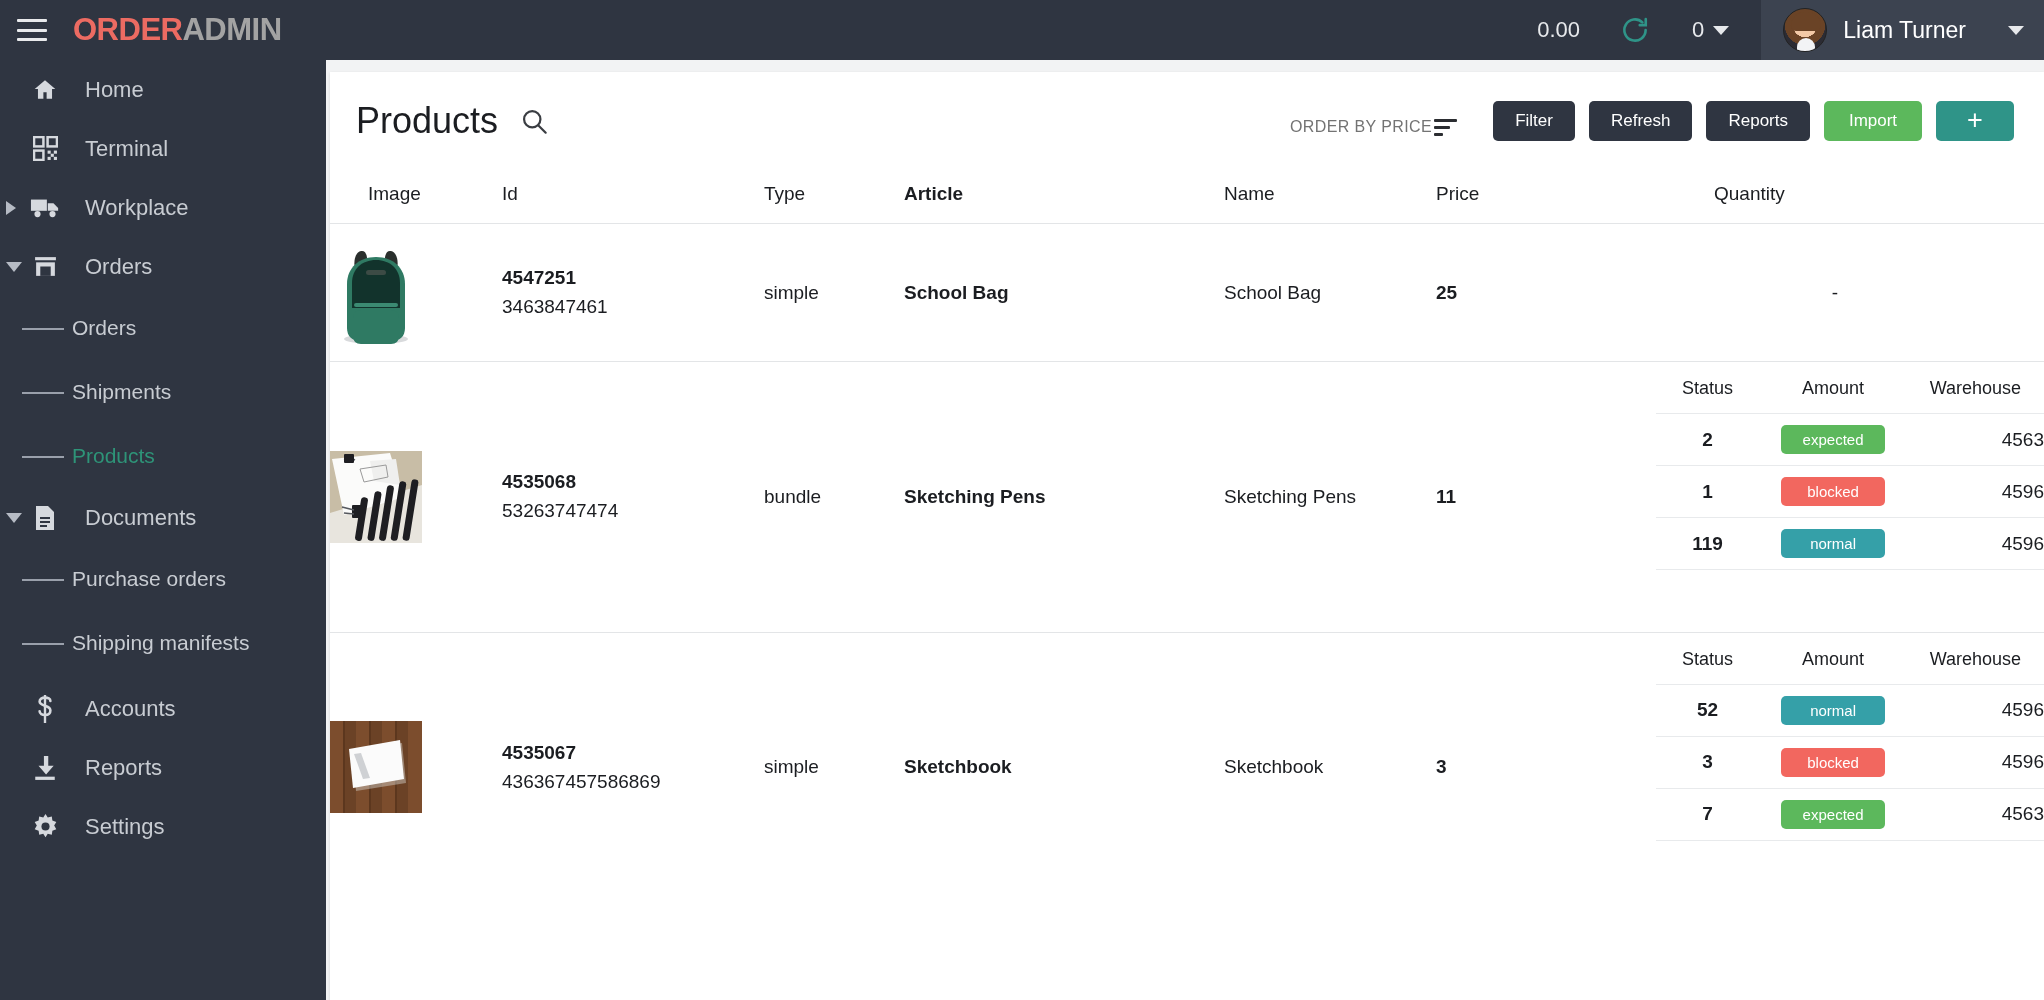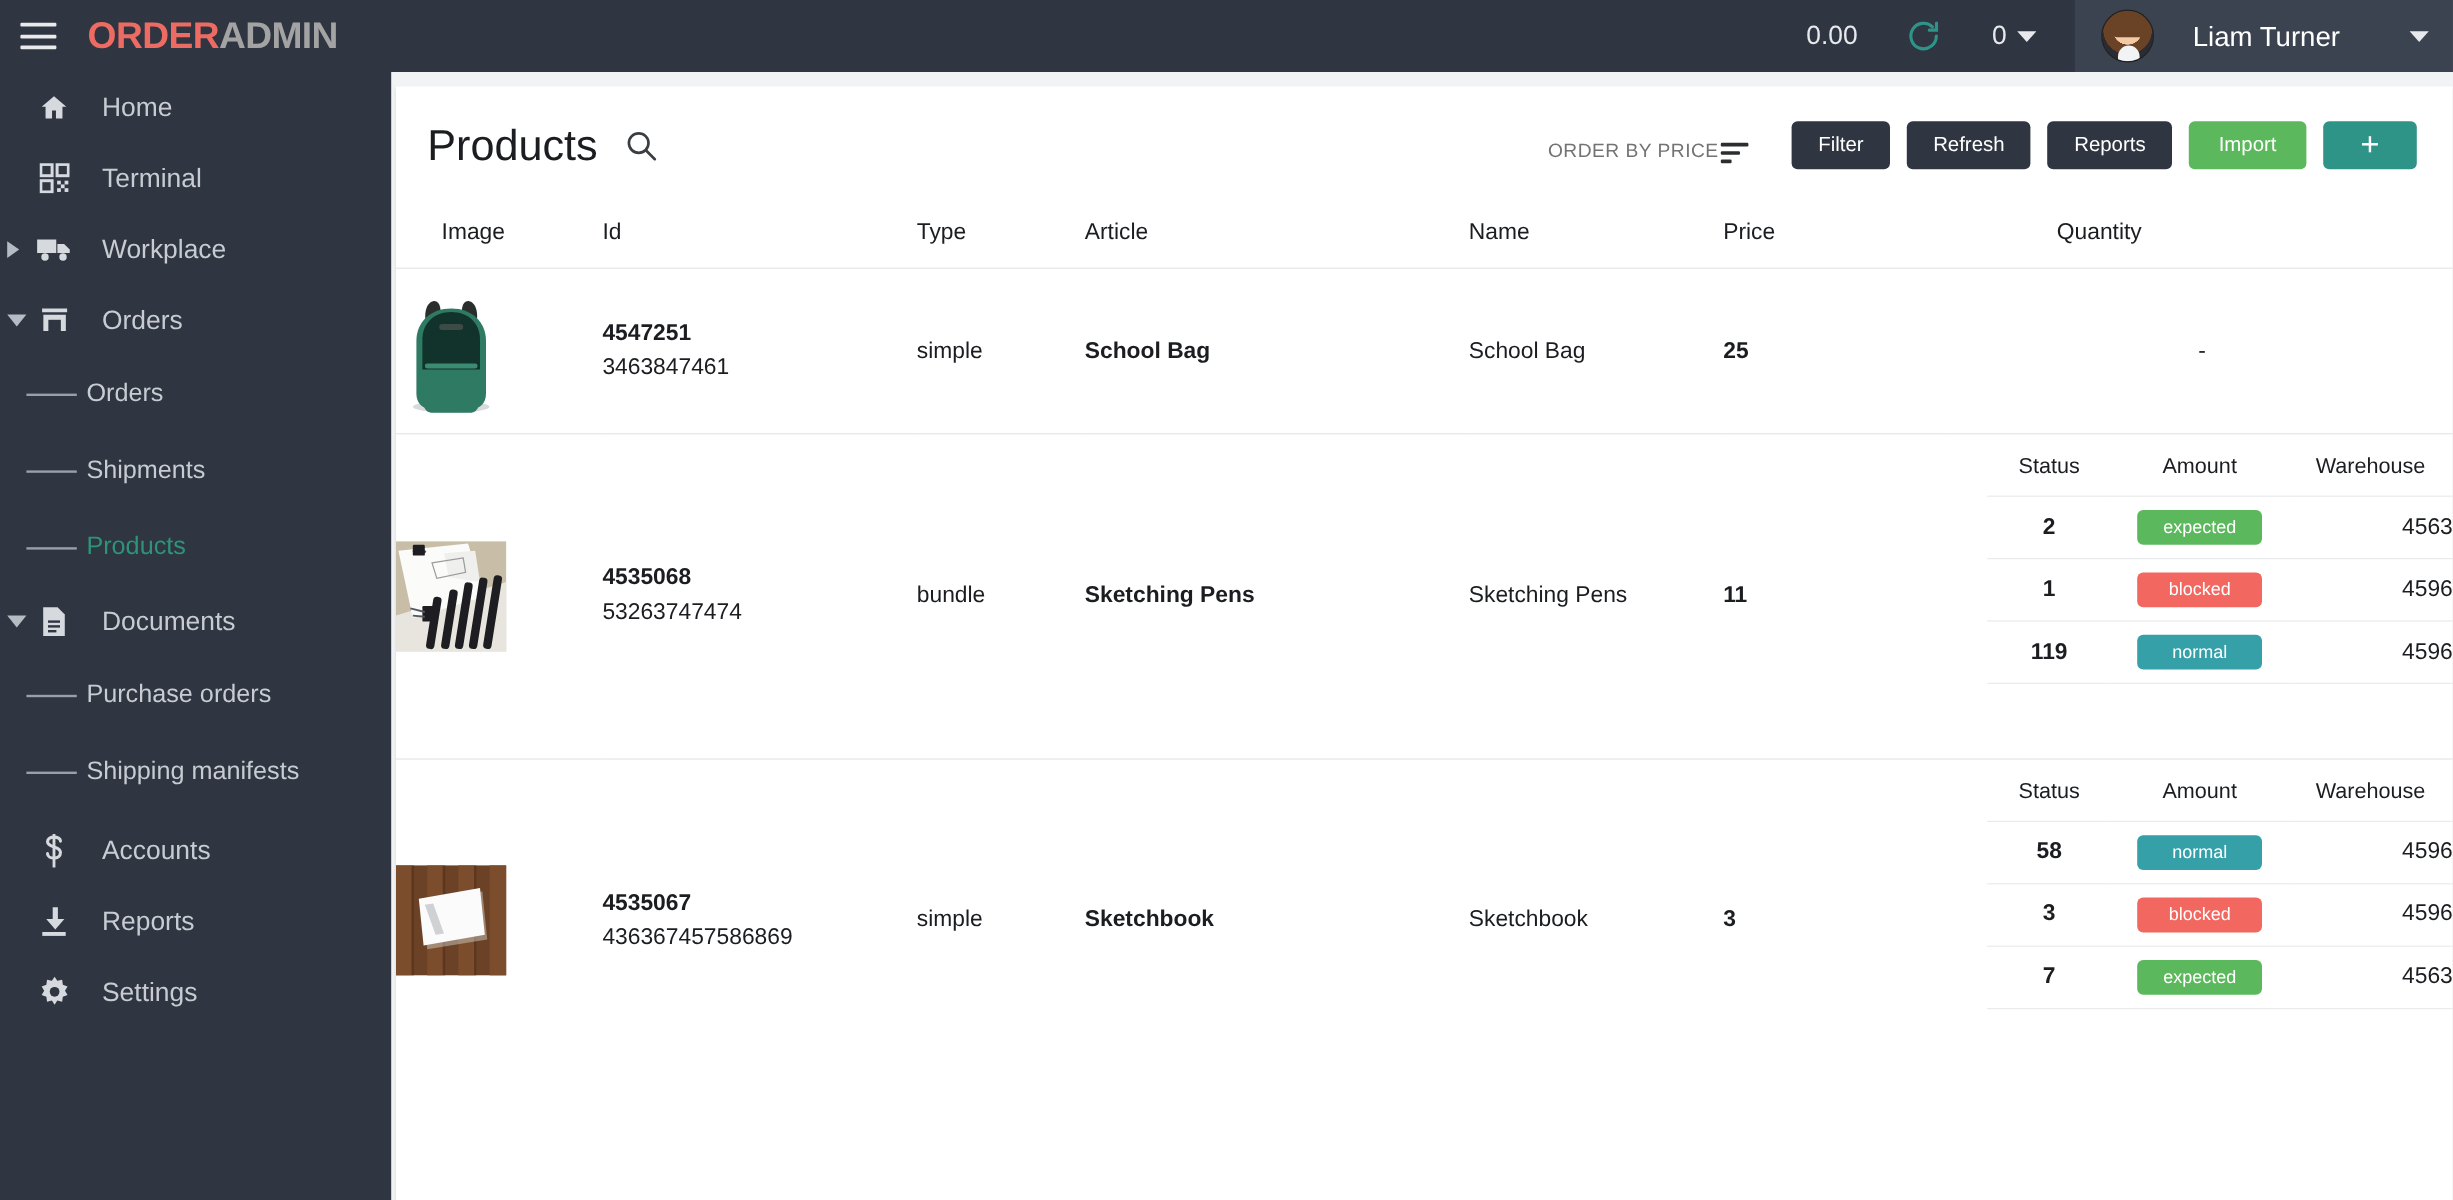--- a/index.html
+++ b/index.html
@@ -34,21 +34,21 @@
   .refresh-icon { margin-right: 42px; display: flex; align-items: center; }
   .counter { color: #e7e9ec; font-size: 22px; display: flex; align-items: center; gap: 9px; margin-right: 32px; cursor: pointer; }
   .caret-down {
     width: 0; height: 0;
     border-left: 8px solid transparent;
     border-right: 8px solid transparent;
     border-top: 9px solid #e7e9ec;
   }
   .user-chip {
     height: 60px; background: #3c4350;
-    display: flex; align-items: center; padding: 0 20px 0 22px; gap: 32px;
+    display: flex; align-items: center; padding: 0 20px 0 22px; gap: 16px;
     cursor: pointer;
   }
   .avatar {
     width: 44px; height: 44px; border-radius: 50%;
     background: radial-gradient(circle at 50% 38%, #f3c9a6 0 36%, #6a4326 37% 60%, #2b2b33 61% 100%);
     position: relative; overflow: hidden; flex: none;
     border: 1px solid #222;
   }
   .avatar::before {
     content: ""; position: absolute; left: 7px; top: 3px;
@@ -153,21 +153,21 @@
 
   
   table.products { width: 100%; border-collapse: collapse; table-layout: fixed; }
   table.products th {
     text-align: left; font-weight: 400; color: #1b1d21;
     font-size: 19px; padding: 14px 0 18px 0;
   }
   table.products th.c-img   { width: 172px; padding-left: 38px; }
   table.products th.c-id    { width: 262px; }
   table.products th.c-type  { width: 140px; }
-  table.products th.c-art   { width: 320px; }
+  table.products th.c-art   { width: 320px; font-weight: bold; }
   table.products th.c-name  { width: 212px; }
   table.products th.c-price { width: 190px; }
   table.products th.c-qty   { width: auto; padding-left: 88px; }
 
   table.products td {
     border-top: 1px solid #e3e5e7;
     vertical-align: middle; color: #1b1d21; font-size: 19px;
     padding: 16px 0;
   }
   td.c-img { padding-left: 26px; }
@@ -528,21 +528,21 @@
             <table class="qty">
               <thead>
                 <tr>
                   <th class="q-status">Status</th>
                   <th class="q-amount">Amount</th>
                   <th class="q-wh">Warehouse</th>
                 </tr>
               </thead>
               <tbody>
                 <tr>
-                  <td class="q-status">58</td>
+                  <td class="q-status">52</td>
                   <td>
                     <span class="badge normal">normal</span>
                   </td>
                   <td class="q-wh">4596</td>
                 </tr>
                 <tr>
                   <td class="q-status">3</td>
                   <td>
                     <span class="badge blocked">blocked</span>
                   </td>

